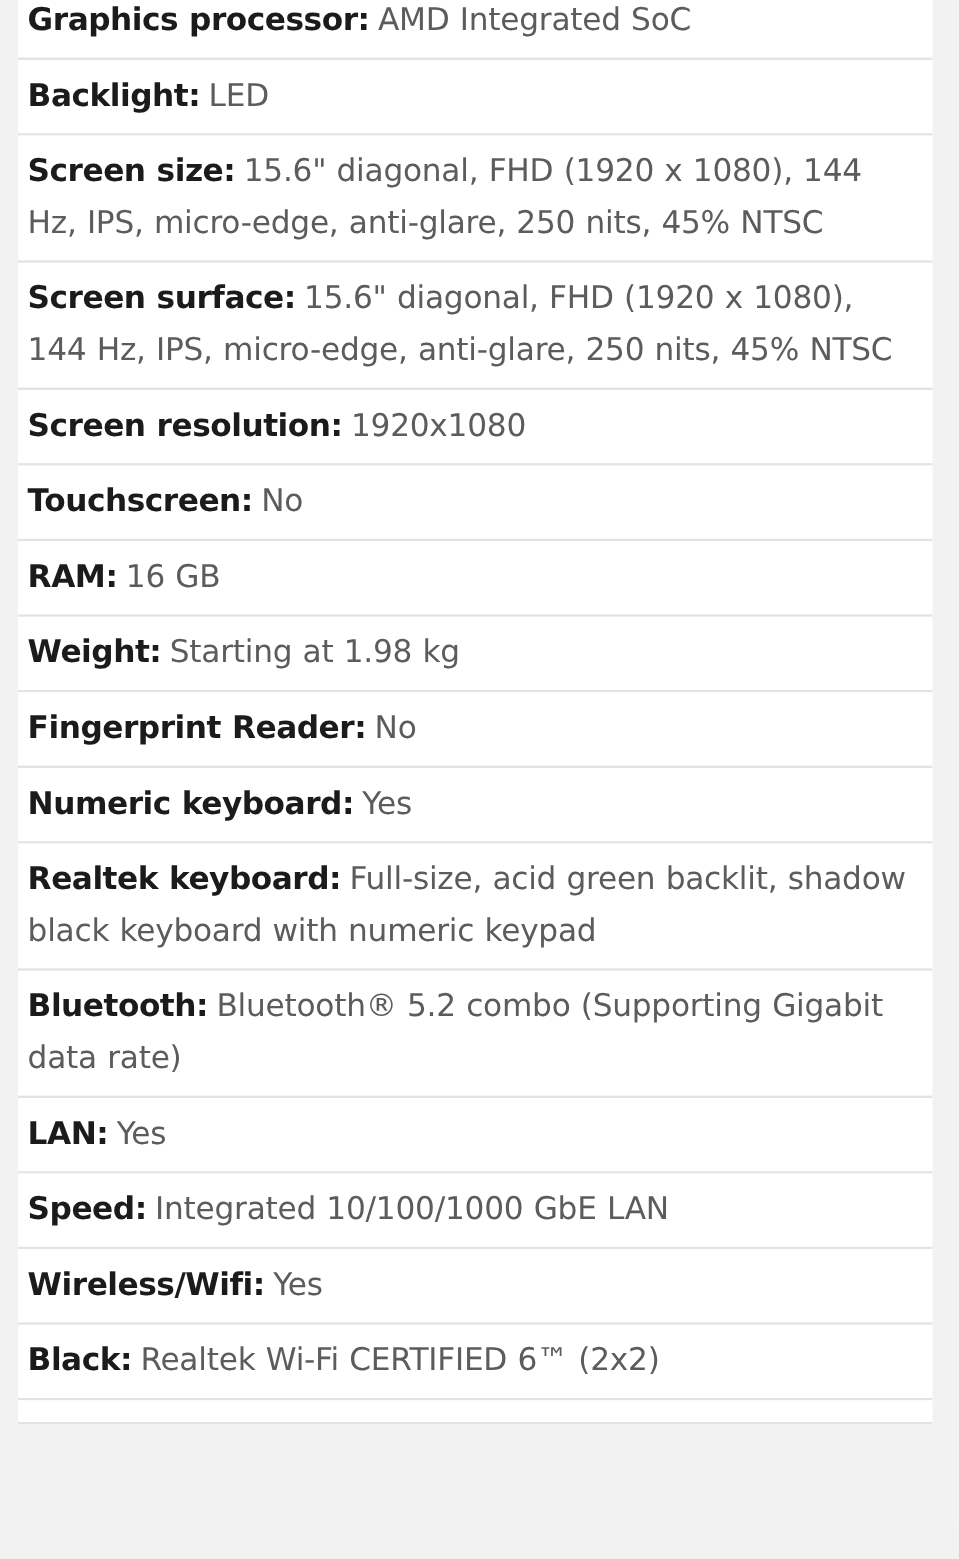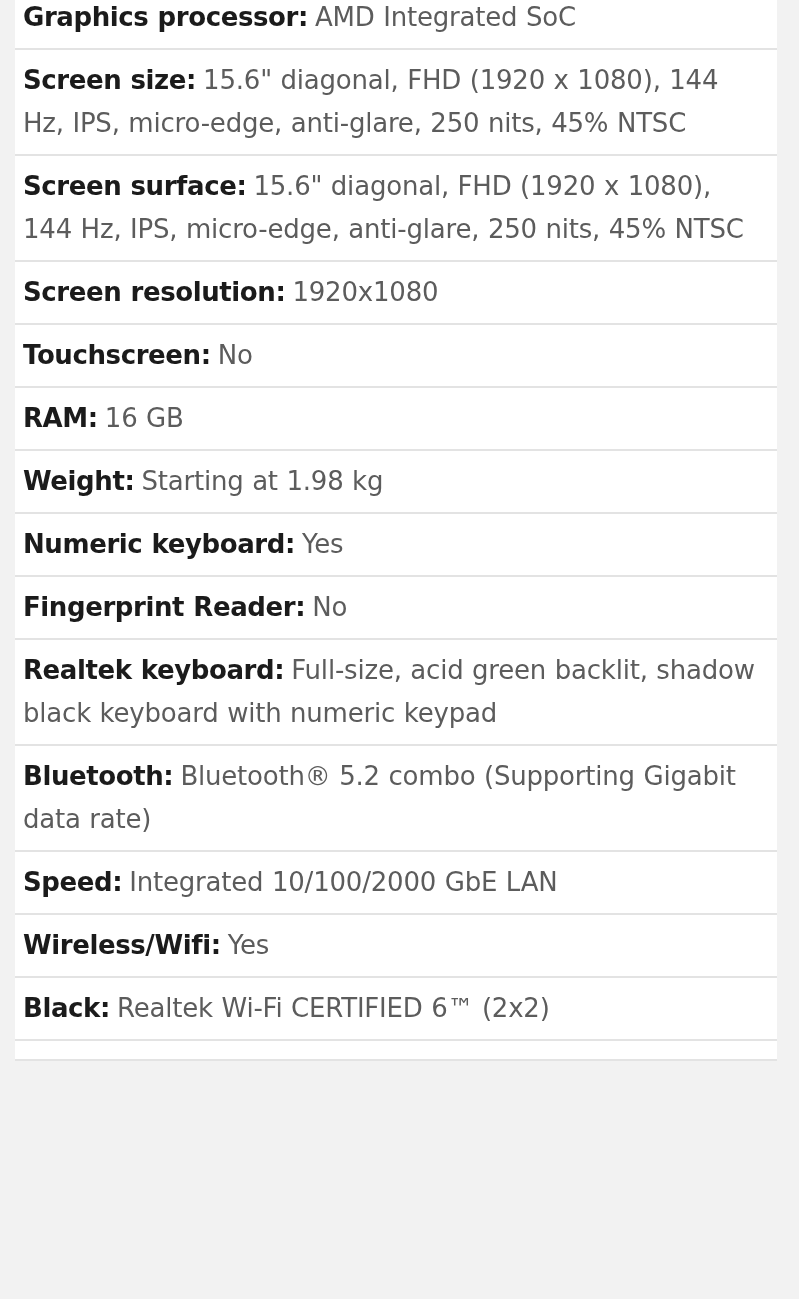--- a/index.html
+++ b/index.html
@@ -67,51 +67,57 @@
 </style>
 </head>
 <body>
 
 <div class="spec-card">
 
 <div class="spec-row">
       <p class="spec-line"><span class="spec-label">Graphics processor:</span><span class="spec-gap"></span><span class="spec-value">AMD Integrated SoC</span></p>
     </div>
     <div class="spec-row">
+      <p class="spec-line"><span class="spec-label">Backlight:</span><span class="spec-gap"></span><span class="spec-value">LED</span></p>
+    </div>
+    <div class="spec-row">
       <p class="spec-line"><span class="spec-label">Screen size:</span><span class="spec-gap"></span><span class="spec-value">15.6" diagonal, FHD (1920 x 1080), 144 Hz, IPS, micro-edge, anti-glare, 250 nits, 45% NTSC</span></p>
     </div>
     <div class="spec-row">
       <p class="spec-line"><span class="spec-label">Screen surface:</span><span class="spec-gap"></span><span class="spec-value">15.6" diagonal, FHD (1920 x 1080), 144 Hz, IPS, micro-edge, anti-glare, 250 nits, 45% NTSC</span></p>
     </div>
     <div class="spec-row">
       <p class="spec-line"><span class="spec-label">Screen resolution:</span><span class="spec-gap"></span><span class="spec-value">1920x1080</span></p>
     </div>
     <div class="spec-row">
       <p class="spec-line"><span class="spec-label">Touchscreen:</span><span class="spec-gap"></span><span class="spec-value">No</span></p>
     </div>
     <div class="spec-row">
       <p class="spec-line"><span class="spec-label">RAM:</span><span class="spec-gap"></span><span class="spec-value">16 GB</span></p>
     </div>
     <div class="spec-row">
       <p class="spec-line"><span class="spec-label">Weight:</span><span class="spec-gap"></span><span class="spec-value">Starting at 1.98 kg</span></p>
     </div>
     <div class="spec-row">
-      <p class="spec-line"><span class="spec-label">Numeric keyboard:</span><span class="spec-gap"></span><span class="spec-value">Yes</span></p>
+      <p class="spec-line"><span class="spec-label">Fingerprint Reader:</span><span class="spec-gap"></span><span class="spec-value">No</span></p>
     </div>
     <div class="spec-row">
-      <p class="spec-line"><span class="spec-label">Fingerprint Reader:</span><span class="spec-gap"></span><span class="spec-value">No</span></p>
+      <p class="spec-line"><span class="spec-label">Numeric keyboard:</span><span class="spec-gap"></span><span class="spec-value">Yes</span></p>
     </div>
     <div class="spec-row">
       <p class="spec-line"><span class="spec-label">Realtek keyboard:</span><span class="spec-gap"></span><span class="spec-value">Full-size, acid green backlit, shadow black keyboard with numeric keypad</span></p>
     </div>
     <div class="spec-row">
       <p class="spec-line"><span class="spec-label">Bluetooth:</span><span class="spec-gap"></span><span class="spec-value">Bluetooth® 5.2 combo (Supporting Gigabit data rate)</span></p>
     </div>
     <div class="spec-row">
-      <p class="spec-line"><span class="spec-label">Speed:</span><span class="spec-gap"></span><span class="spec-value">Integrated 10/100/2000 GbE LAN</span></p>
+      <p class="spec-line"><span class="spec-label">LAN:</span><span class="spec-gap"></span><span class="spec-value">Yes</span></p>
+    </div>
+    <div class="spec-row">
+      <p class="spec-line"><span class="spec-label">Speed:</span><span class="spec-gap"></span><span class="spec-value">Integrated 10/100/1000 GbE LAN</span></p>
     </div>
     <div class="spec-row">
       <p class="spec-line"><span class="spec-label">Wireless/Wifi:</span><span class="spec-gap"></span><span class="spec-value">Yes</span></p>
     </div>
     <div class="spec-row">
       <p class="spec-line"><span class="spec-label">Black:</span><span class="spec-gap"></span><span class="spec-value">Realtek Wi-Fi CERTIFIED 6™ (2x2)</span></p>
     </div>
     <div class="spec-row"></div>
   </div>
 

